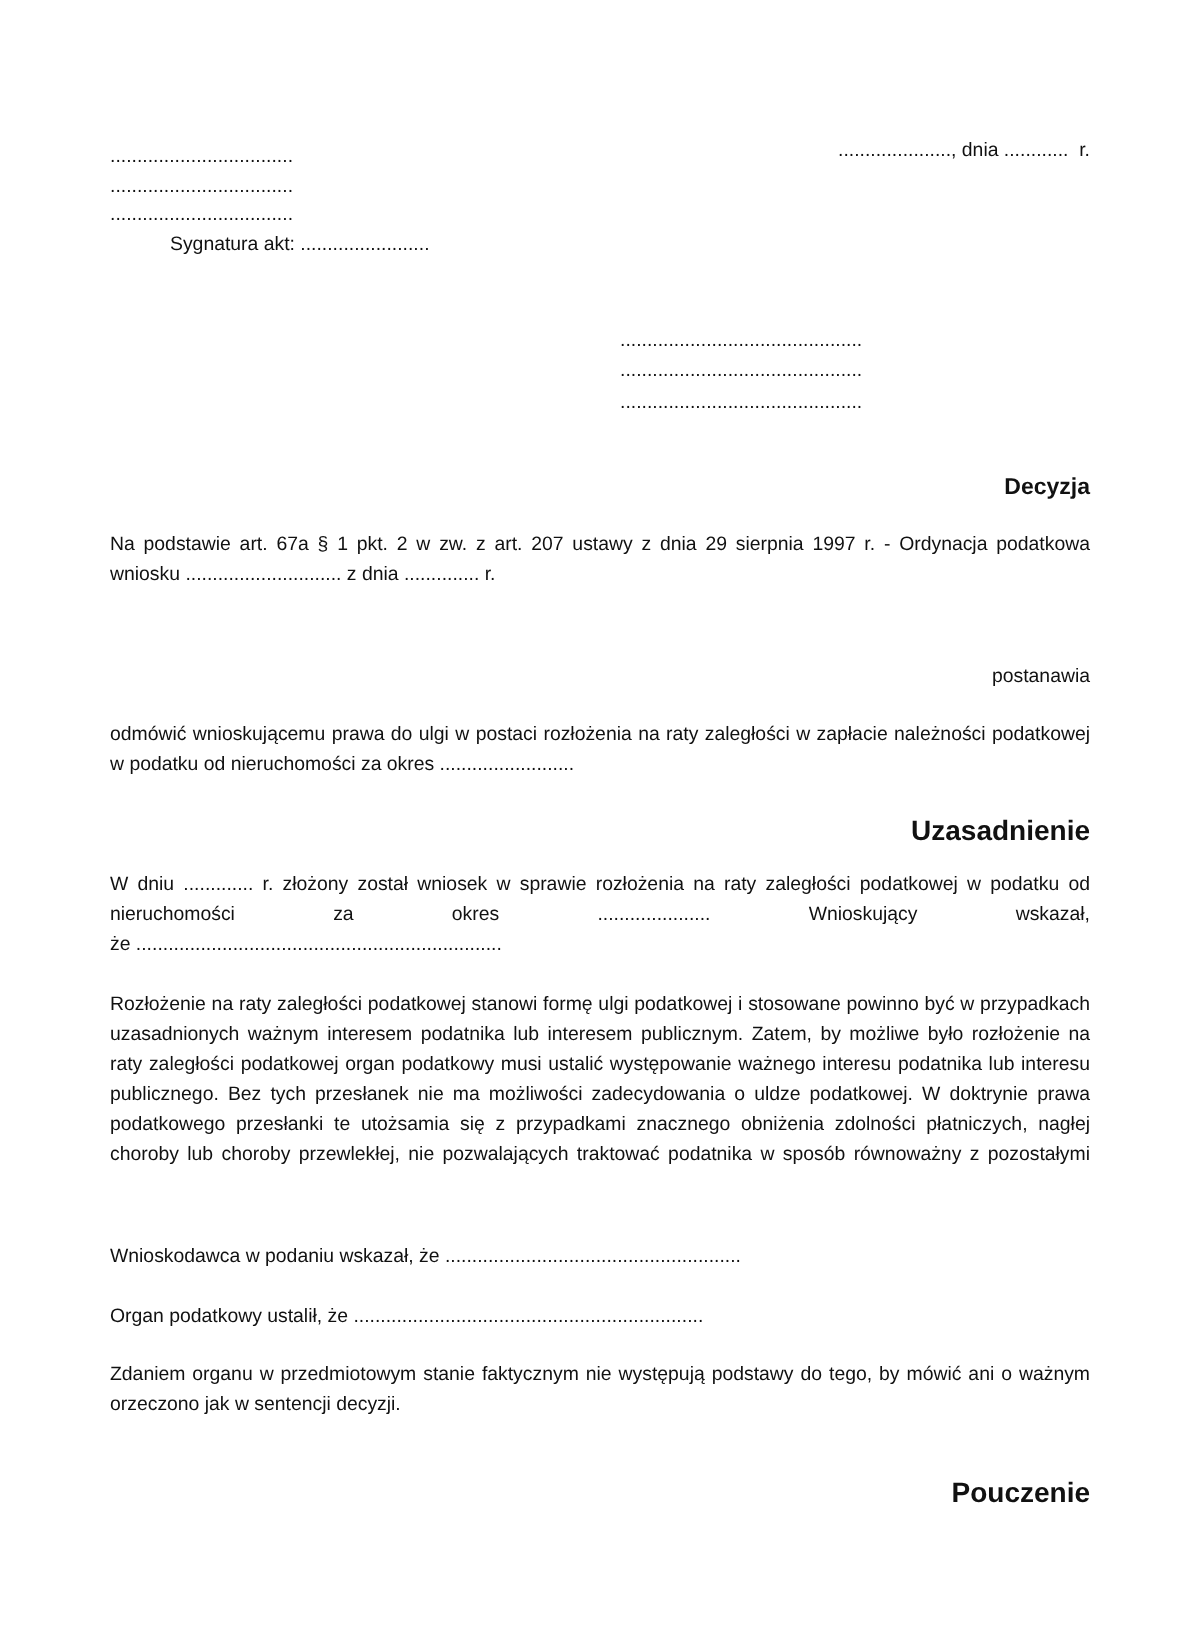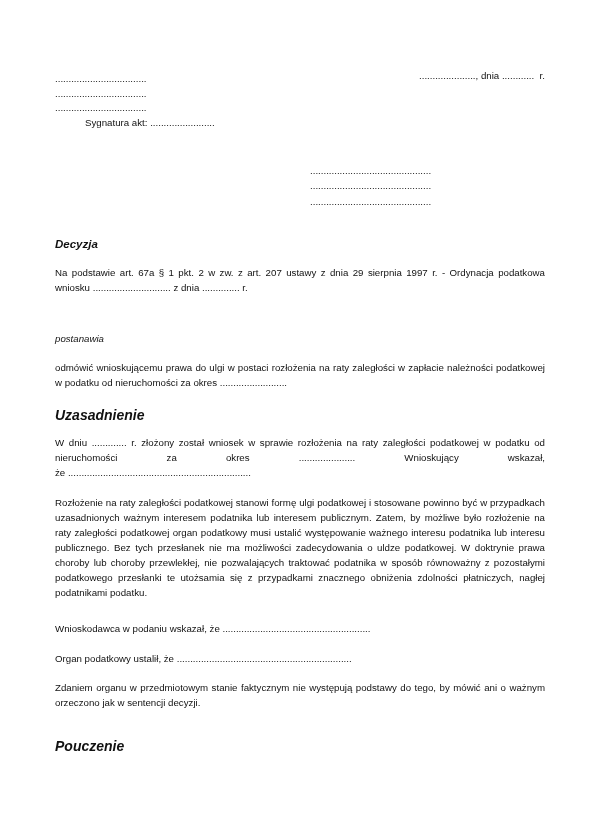--- a/index.html
+++ b/index.html
@@ -12,21 +12,21 @@
     color: #111111;
     font-family: "Liberation Sans", sans-serif;
     font-size: 9.7px;
     line-height: 15px;
     overflow: hidden;
   }
   .abs { position: absolute; }
   .content { left: 55px; width: 490px; }
   .pre { white-space: pre; }
   .right { right: 55px; text-align: right; }
-  .center { text-align: left; font-style: italic; }
+  .center { text-align: right; }
   .bold { font-weight: bold; }
   .h-title { font-size: 11.5px; line-height: 14px; }
   .h-sub { font-size: 14px; line-height: 14px; }
   
   .para .line { text-align: justify; text-align-last: justify; }
   .para .line.last { text-align: right; text-align-last: left; }
   .plain .line, .plain .line.last { text-align: left; text-align-last: left; }
   .issuer-block { line-height: 14.7px; }
   .recipient-block { left: 310px; width: 145px; line-height: 15.3px; }
 </style>
@@ -71,23 +71,22 @@
       <div class="line">W dniu ............. r. złożony został wniosek w sprawie rozłożenia na raty zaległości podatkowej w podatku od</div>
       <div class="line">nieruchomości za okres ..................... Wnioskujący wskazał,</div>
       <div class="line last">że ....................................................................</div>
     </div>
 
   <div class="abs content para" style="top:495px;">
       <div class="line">Rozłożenie na raty zaległości podatkowej stanowi formę ulgi podatkowej i stosowane powinno być w przypadkach</div>
       <div class="line">uzasadnionych ważnym interesem podatnika lub interesem publicznym. Zatem, by możliwe było rozłożenie na</div>
       <div class="line">raty zaległości podatkowej organ podatkowy musi ustalić występowanie ważnego interesu podatnika lub interesu</div>
       <div class="line">publicznego. Bez tych przesłanek nie ma możliwości zadecydowania o uldze podatkowej. W doktrynie prawa</div>
+      <div class="line">podatkowego przesłanki te utożsamia się z przypadkami znacznego obniżenia zdolności płatniczych, nagłej</div>
       <div class="line">choroby lub choroby przewlekłej, nie pozwalających traktować podatnika w sposób równoważny z pozostałymi</div>
-      <div class="line">podatkowego przesłanki te utożsamia się z przypadkami znacznego obniżenia zdolności płatniczych, nagłej</div>
-      <div class="line last">podatnikami podatku.</div>
     </div>
 
   <div class="abs content para" style="top:621px;">
       <div class="line last">Wnioskodawca w podaniu wskazał, że .......................................................</div>
     </div>
 
   <div class="abs content para" style="top:651px;">
       <div class="line last">Organ podatkowy ustalił, że .................................................................</div>
     </div>
 

